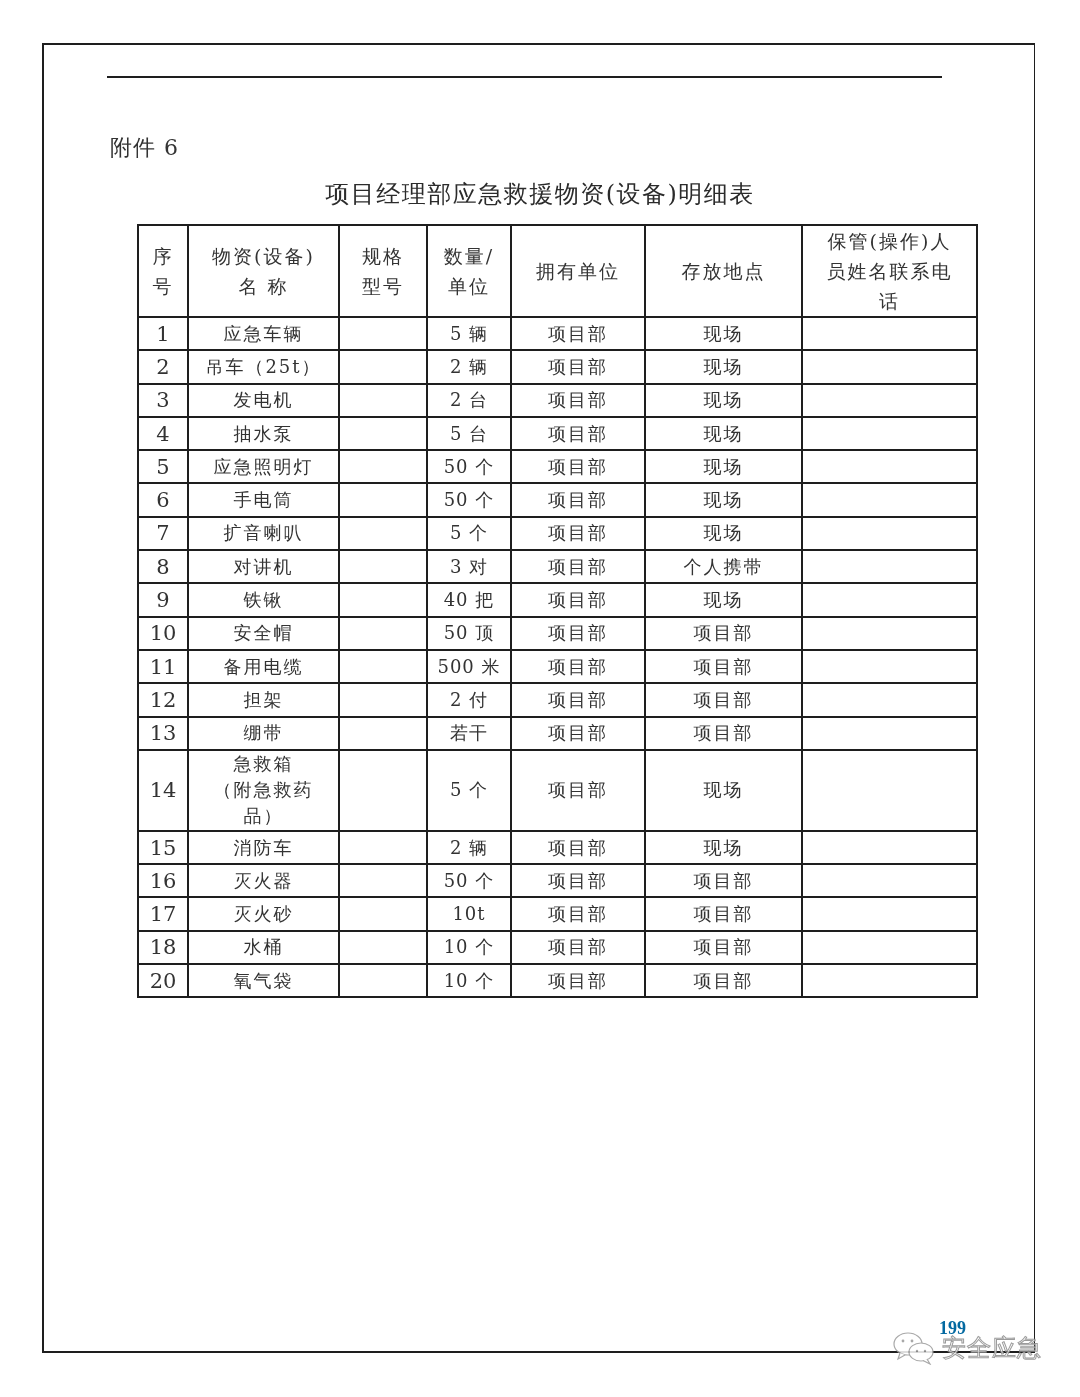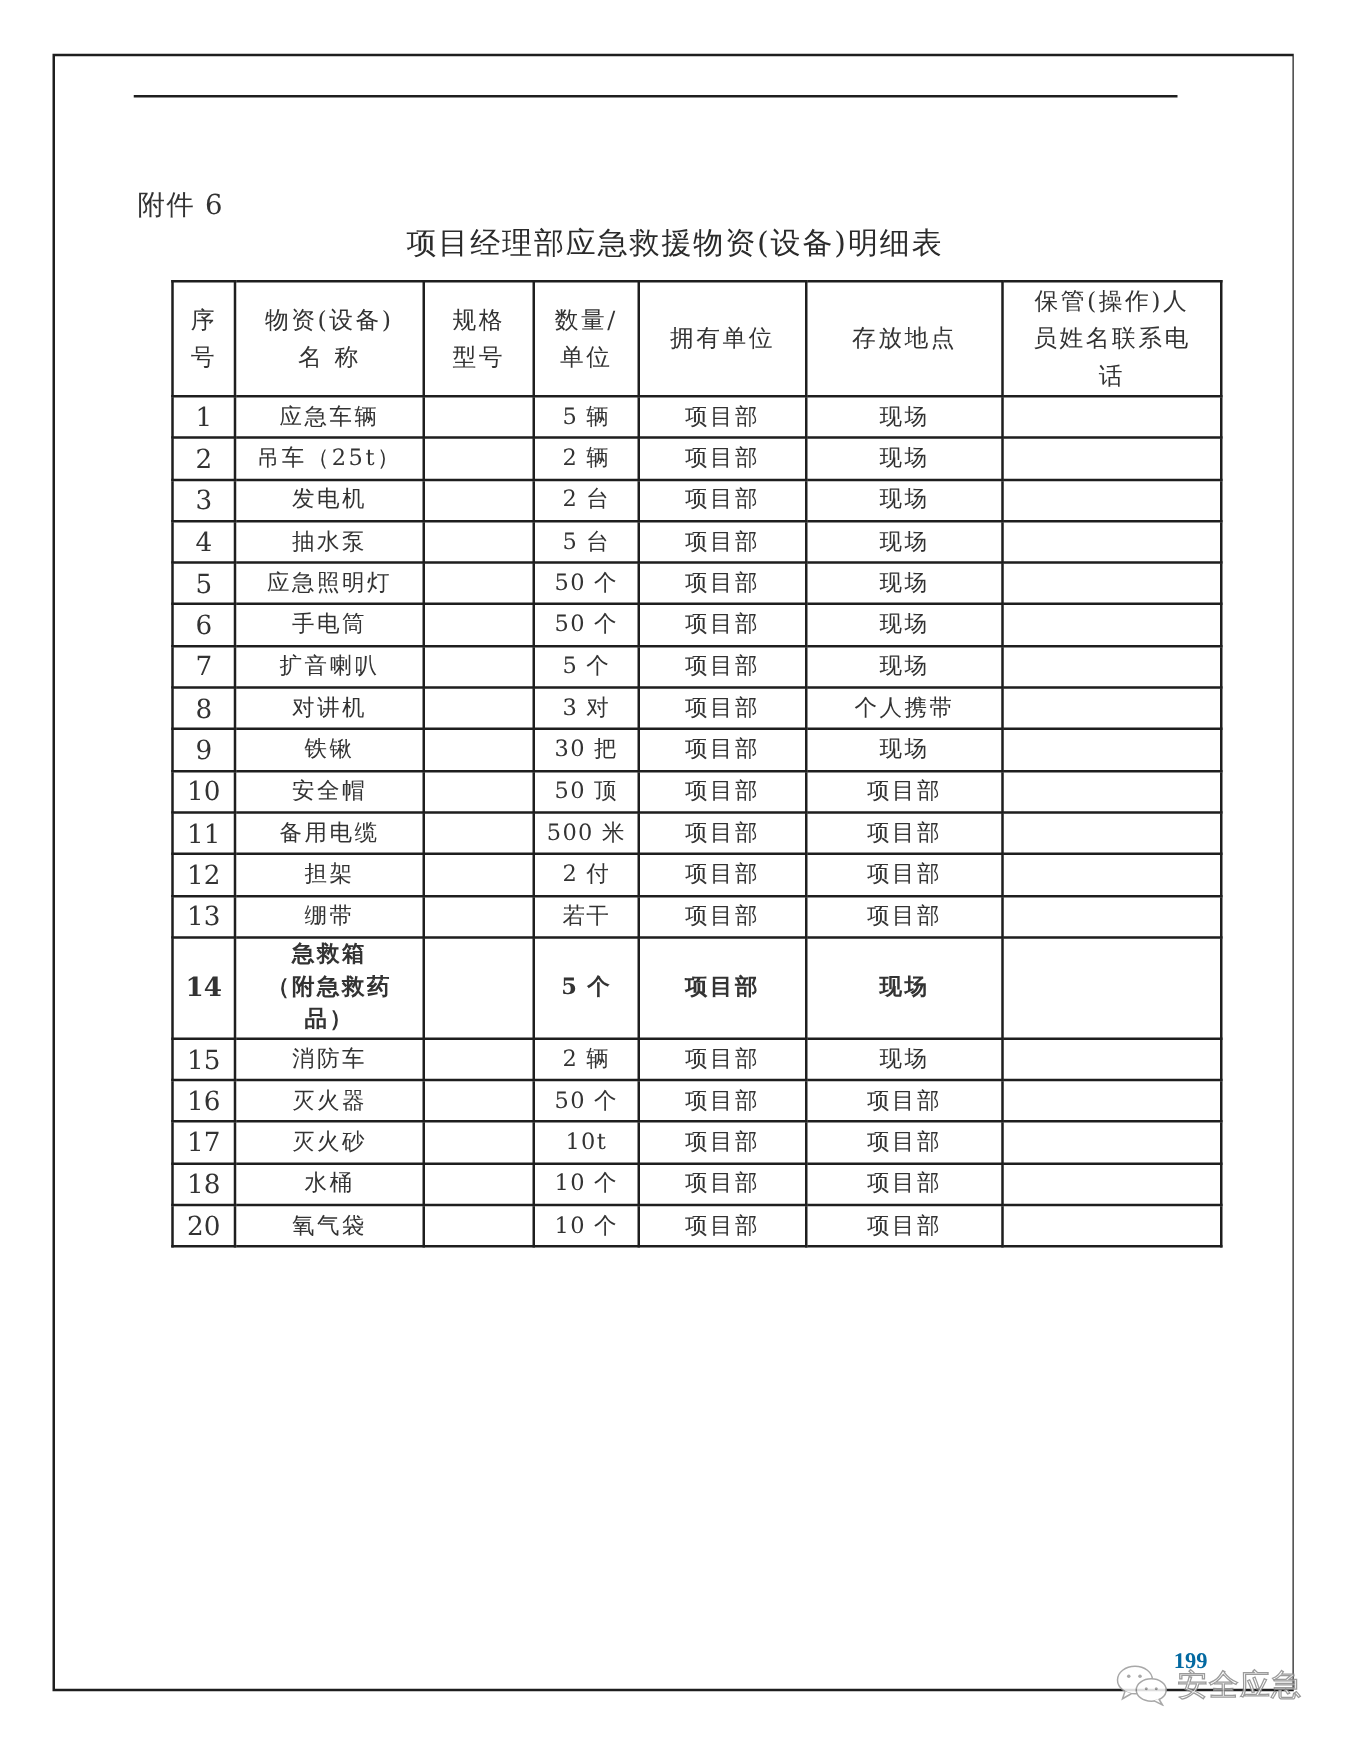--- a/index.html
+++ b/index.html
@@ -33,21 +33,20 @@
       height: 0;
       border-top: 2px solid #1e1e1e;
     }
     .attachment-label {
       position: absolute;
       left: 110px;
       top: 133px;
       font-size: 22px;
       letter-spacing: 1px;
       color: #333;
-      margin-top: 16px;
     }
     .doc-title {
       position: absolute;
       left: 0;
       width: 1080px;
       top: 178px;
       text-align: center;
       font-size: 24px;
       letter-spacing: 1.5px;
       color: #2b2b2b;
@@ -87,21 +86,20 @@
       font-size: 21px;
       letter-spacing: 0;
     }
     table.inventory td.qty {
       letter-spacing: 1px;
       margin-left: 48px;
     }
     table.inventory tr.tall td {
       height: 79px;
       line-height: 26px;
-      font-weight: bold;
     }
     .multi {
       white-space: pre-line;
     }
     .page-number {
       position: absolute;
       left: 939px;
       top: 1318px;
       font-size: 18px;
       font-weight: bold;
@@ -238,21 +236,21 @@
         <td></td>
         <td class="qty">3 对</td>
         <td>项目部</td>
         <td>个人携带</td>
         <td></td>
       </tr>
       <tr>
         <td class="seq">9</td>
         <td class="multi">铁锹</td>
         <td></td>
-        <td class="qty">30 把</td>
+        <td class="qty">40 把</td>
         <td>项目部</td>
         <td>现场</td>
         <td></td>
       </tr>
       <tr>
         <td class="seq">10</td>
         <td class="multi">安全帽</td>
         <td></td>
         <td class="qty">50 顶</td>
         <td>项目部</td>

